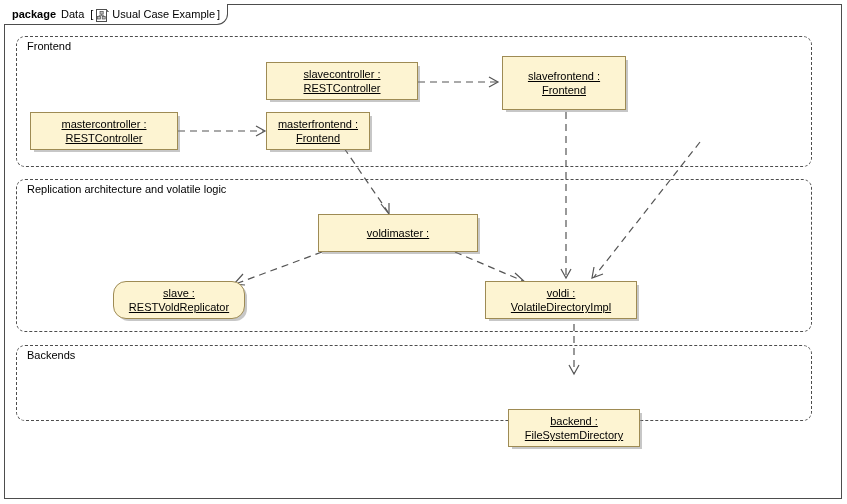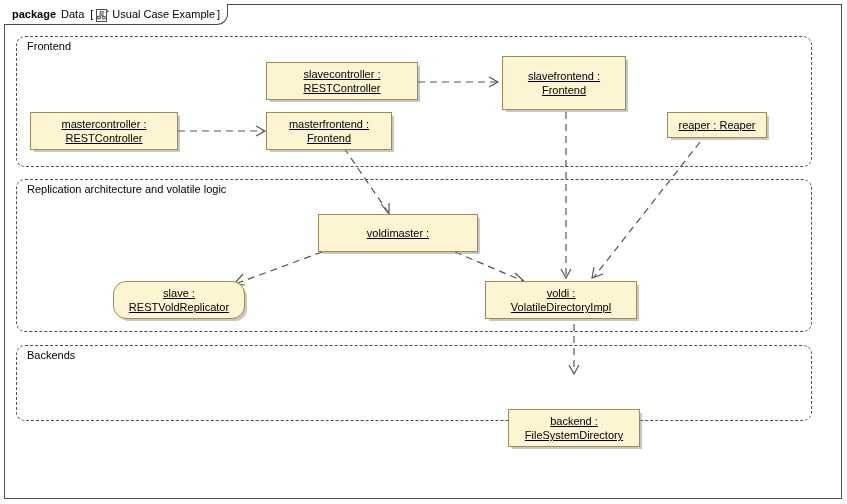--- a/index.html
+++ b/index.html
@@ -220,28 +220,25 @@
   <div class="node" style="left:502px; top:56px; width:124px; height:54px;">
     <span class="ln">slavefrontend :</span>
     <span class="ln">Frontend</span>
   </div>
 
   <div class="node" style="left:30px; top:112px; width:148px; height:38px;">
     <span class="ln">mastercontroller :</span>
     <span class="ln">RESTController</span>
   </div>
 
-  <div class="node" style="left:266px; top:112px; width:126px; height:38px;">
+  <div class="node" style="left:266px; top:112px; width:104px; height:38px;">
     <span class="ln">masterfrontend :</span>
     <span class="ln">Frontend</span>
   </div>
 
-  <div class="node" style="left:667px; top:112px; width:100px; height:26px;">
-    <span class="ln">reaper : Reaper</span>
-  </div>
 
   <div class="node" style="left:318px; top:214px; width:160px; height:38px;">
     <span class="ln">voldimaster :</span>
   </div>
 
   <div class="node" style="left:113px; top:281px; width:132px; height:38px;border-radius:13px;">
     <span class="ln">slave :</span>
     <span class="ln">RESTVoldReplicator</span>
   </div>
 

